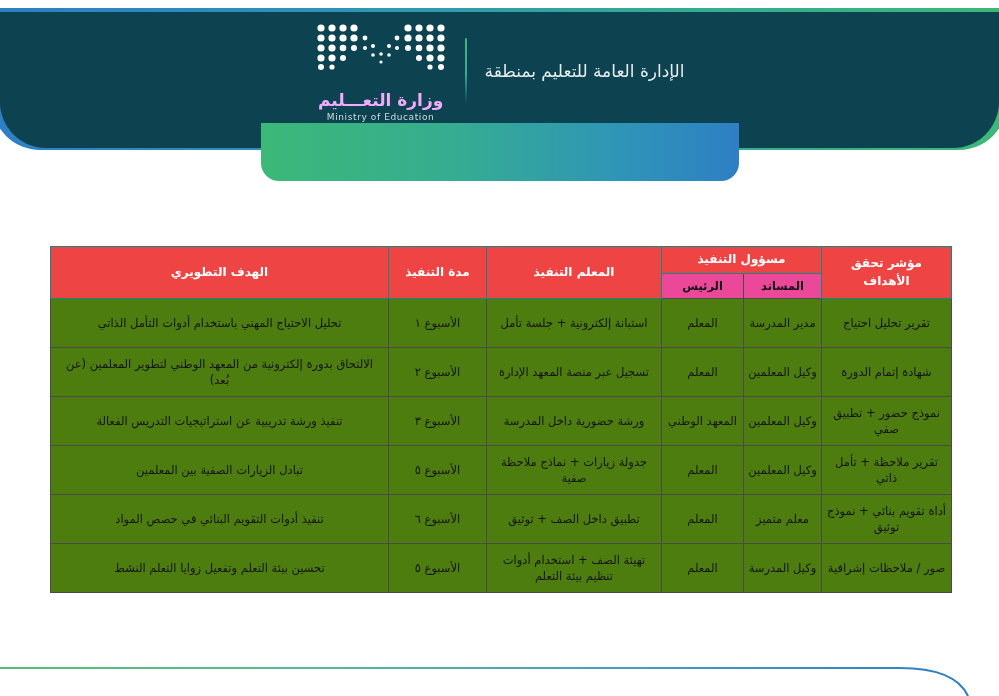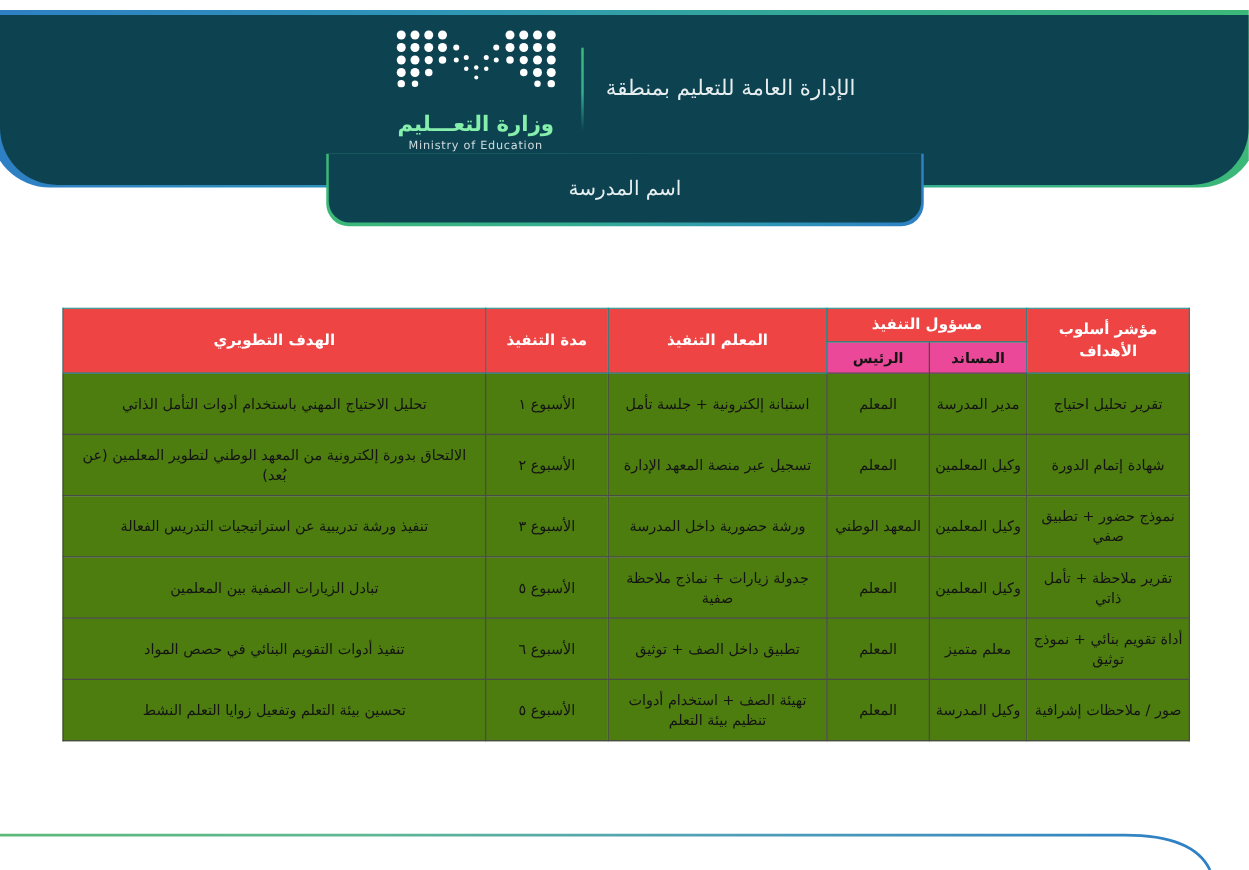--- a/index.html
+++ b/index.html
@@ -40,21 +40,21 @@
     width:2px;height:66px;
     background:linear-gradient(180deg,#3cb878 0%,#35ad90 55%,#0d4350 100%);
     border-radius:2px;
   }
   .logo-block{
     display:flex;flex-direction:column;align-items:center;gap:2px;
     padding-top:2px;
   }
   .logo-dots{display:block;}
   .logo-ar{
-    color:#86efac;font-size:17px;font-weight:700;letter-spacing:1px;
+    color:#f0abfc;font-size:17px;font-weight:700;letter-spacing:1px;
     margin-top:18px;
   }
   .logo-en{
     color:#cfdbdf;font-size:9px;letter-spacing:.6px;direction:ltr;
   }
 
   
   .school-pill-stroke{
     position:absolute;left:261px;top:113px;width:478px;height:58px;
     border-radius:0 0 18px 18px;
@@ -182,38 +182,35 @@
             <circle cx="115" cy="45" r="2.6"></circle>
               <circle cx="126" cy="45" r="3.0"></circle>
           </g>
         </svg>
         <div class="logo-ar">وزارة التعـــليم</div>
         <div class="logo-en">Ministry of Education</div>
       </div>
     </div>
   </div>
   <div class="school-pill-stroke"></div>
-  <div class="school-pill">
-    <span>اسم المدرسة</span>
-  </div>
 </div>
 
 <div class="table-clip">
   <table class="plan">
     <colgroup>
       <col class="c-indicator">
         <col class="c-support">
         <col class="c-main-resp">
       <col class="c-method">
         <col class="c-duration">
         <col class="c-goal">
     </colgroup>
     <thead>
       <tr>
-        <th class="main" rowspan="2">مؤشر أسلوب الأهداف</th>
+        <th class="main" rowspan="2">مؤشر تحقق الأهداف</th>
         <th class="main" colspan="2">مسؤول التنفيذ</th>
         <th class="main" rowspan="2">المعلم التنفيذ</th>
         <th class="main" rowspan="2">مدة التنفيذ</th>
         <th class="main" rowspan="2">الهدف التطويري</th>
       </tr>
       <tr>
         <th class="sub">المساند</th>
         <th class="sub">الرئيس</th>
       </tr>
     </thead>

